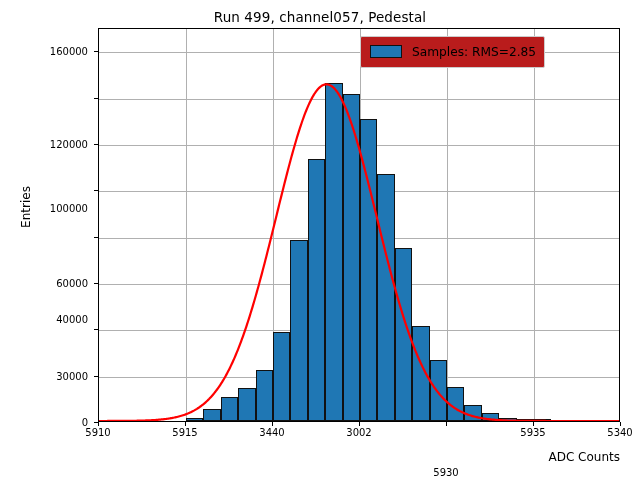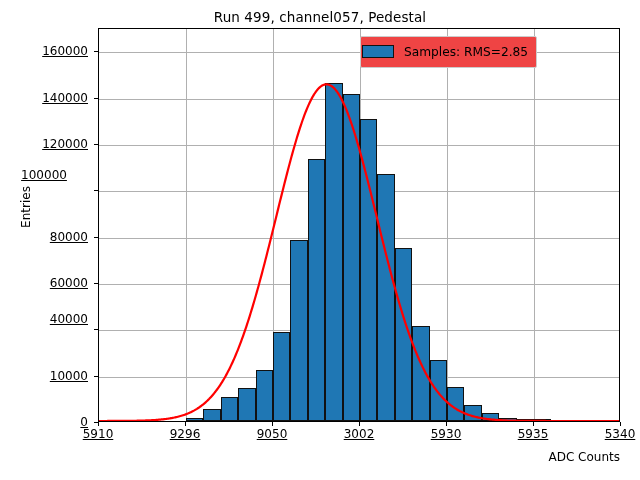--- a/index.html
+++ b/index.html
@@ -42,71 +42,69 @@
     box-sizing:border-box;
   }
 
   
   #fit-curve{position:absolute;left:0;top:0;width:100%;height:100%;}
 
   
   .tick{position:absolute;background:#000;}
   .tick.y{left:94px;width:4px;height:1.1px;}
   .tick.x{top:422px;width:1.1px;height:4px;}
-  .ticklabel{position:absolute;font-size:12px;color:#000;white-space:nowrap;text-decoration:underline;}
+  .ticklabel{position:absolute;font-size:10px;color:#000;white-space:nowrap;}
   .ticklabel.y{right:0;text-align:right;transform:translateY(-50%);}
   .ticklabel.x{top:427px;text-align:left;transform:translateX(-50%);}
   .ylabels-col{position:absolute;left:0;top:0;width:88px;height:480px;}
 
   
   #xlabel{
     position:absolute;left:98px;top:450px;width:522px;
     text-align:right;font-size:12px;color:#000;
   }
   #ylabel{
     position:absolute;
     left:-44px;top:200px;width:140px;
     text-align:center;font-size:12px;color:#000;
     transform:rotate(-90deg);
     transform-origin:center center;
   }
 
   
   #legend{
     position:absolute;left:360px;top:36px;
-    background:#ef4444;
+    background:#b91c1c;
     border:1px solid #cccccc;
     border-radius:2px;
-    padding:5px 8px 6px 0;
+    padding:5px 8px 6px 8px;
     box-sizing:border-box;
   }
   .legend-row{display:flex;align-items:center;height:19px;}
   .legend-key{width:34px;height:14px;margin-right:9px;flex:none;
               display:flex;align-items:center;justify-content:center;}
   .key-patch{width:32px;height:13px;background:#1f77b4;border:1.15px solid #111;box-sizing:border-box;}
   .key-line{width:32px;height:2.2px;background:#ff0000;}
   .legend-label{font-size:12.2px;color:#000;white-space:nowrap;}
   .legend-label i{font-family:"DejaVu Serif","Liberation Serif",serif;font-style:italic;}
 </style>
 </head>
 <body>
 
 <div id="figure">
 
   <div id="chart-title">Run 499, channel057, Pedestal</div>
 
   <div class="ylabels-col" id="ylabels">
       <div class="ticklabel y" style="top: 422px; width: 88px;">0</div>
-      <div class="ticklabel y" style="top: 375.647px; width: 88px;">10000</div>
+      <div class="ticklabel y" style="top: 375.647px; width: 88px;">30000</div>
       <div class="ticklabel y" style="top: 319px; width: 88px; padding-left: 36px;">40000</div>
       <div class="ticklabel y" style="top: 282.941px; width: 88px;">60000</div>
-      <div class="ticklabel y" style="top: 236.588px; width: 88px;">80000</div>
-      <div class="ticklabel y" style="top: 175px; width: 88px; text-align: center;">100000</div>
+      <div class="ticklabel y" style="top: 208px; width: 88px;">100000</div>
       <div class="ticklabel y" style="top: 143.882px; width: 88px; padding-left: 36px;">120000</div>
-      <div class="ticklabel y" style="top: 97.5294px; width: 88px;">140000</div>
       <div class="ticklabel y" style="top: 51.1765px; width: 88px;">160000</div>
     </div>
   <div id="yticks-group">
       <div class="tick y" style="top: 422px;"></div>
       <div class="tick y" style="top: 375.647px;"></div>
       <div class="tick y" style="top: 329.294px;"></div>
       <div class="tick y" style="top: 282.941px;"></div>
       <div class="tick y" style="top: 236.588px;"></div>
       <div class="tick y" style="top: 190.235px;"></div>
       <div class="tick y" style="top: 143.882px;"></div>
@@ -117,24 +115,24 @@
       <div class="tick x" style="left: 98px;"></div>
       <div class="tick x" style="left: 185px;"></div>
       <div class="tick x" style="left: 272px;"></div>
       <div class="tick x" style="left: 359px;"></div>
       <div class="tick x" style="left: 446px;"></div>
       <div class="tick x" style="left: 533px;"></div>
       <div class="tick x" style="left: 620px;"></div>
     </div>
   <div id="xlabels-group">
       <div class="ticklabel x" style="left: 98px;">5910</div>
-      <div class="ticklabel x" style="left: 185px;">9296</div>
-      <div class="ticklabel x" style="left: 272px;">9050</div>
+      <div class="ticklabel x" style="left: 185px;">5915</div>
+      <div class="ticklabel x" style="left: 272px;">3440</div>
       <div class="ticklabel x" style="left: 359px;">3002</div>
-      <div class="ticklabel x" style="left: 446px;">5930</div>
+      <div class="ticklabel x" style="left: 446px; margin-top: 40px;">5930</div>
       <div class="ticklabel x" style="left: 533px;">5935</div>
       <div class="ticklabel x" style="left: 620px;">5340</div>
     </div>
 
   <div id="plot-area">
     <div id="grid-h">
         <div class="gridline h" style="top: 347.647px;"></div>
         <div class="gridline h" style="top: 301.294px;"></div>
         <div class="gridline h" style="top: 254.941px;"></div>
         <div class="gridline h" style="top: 208.588px;"></div>

